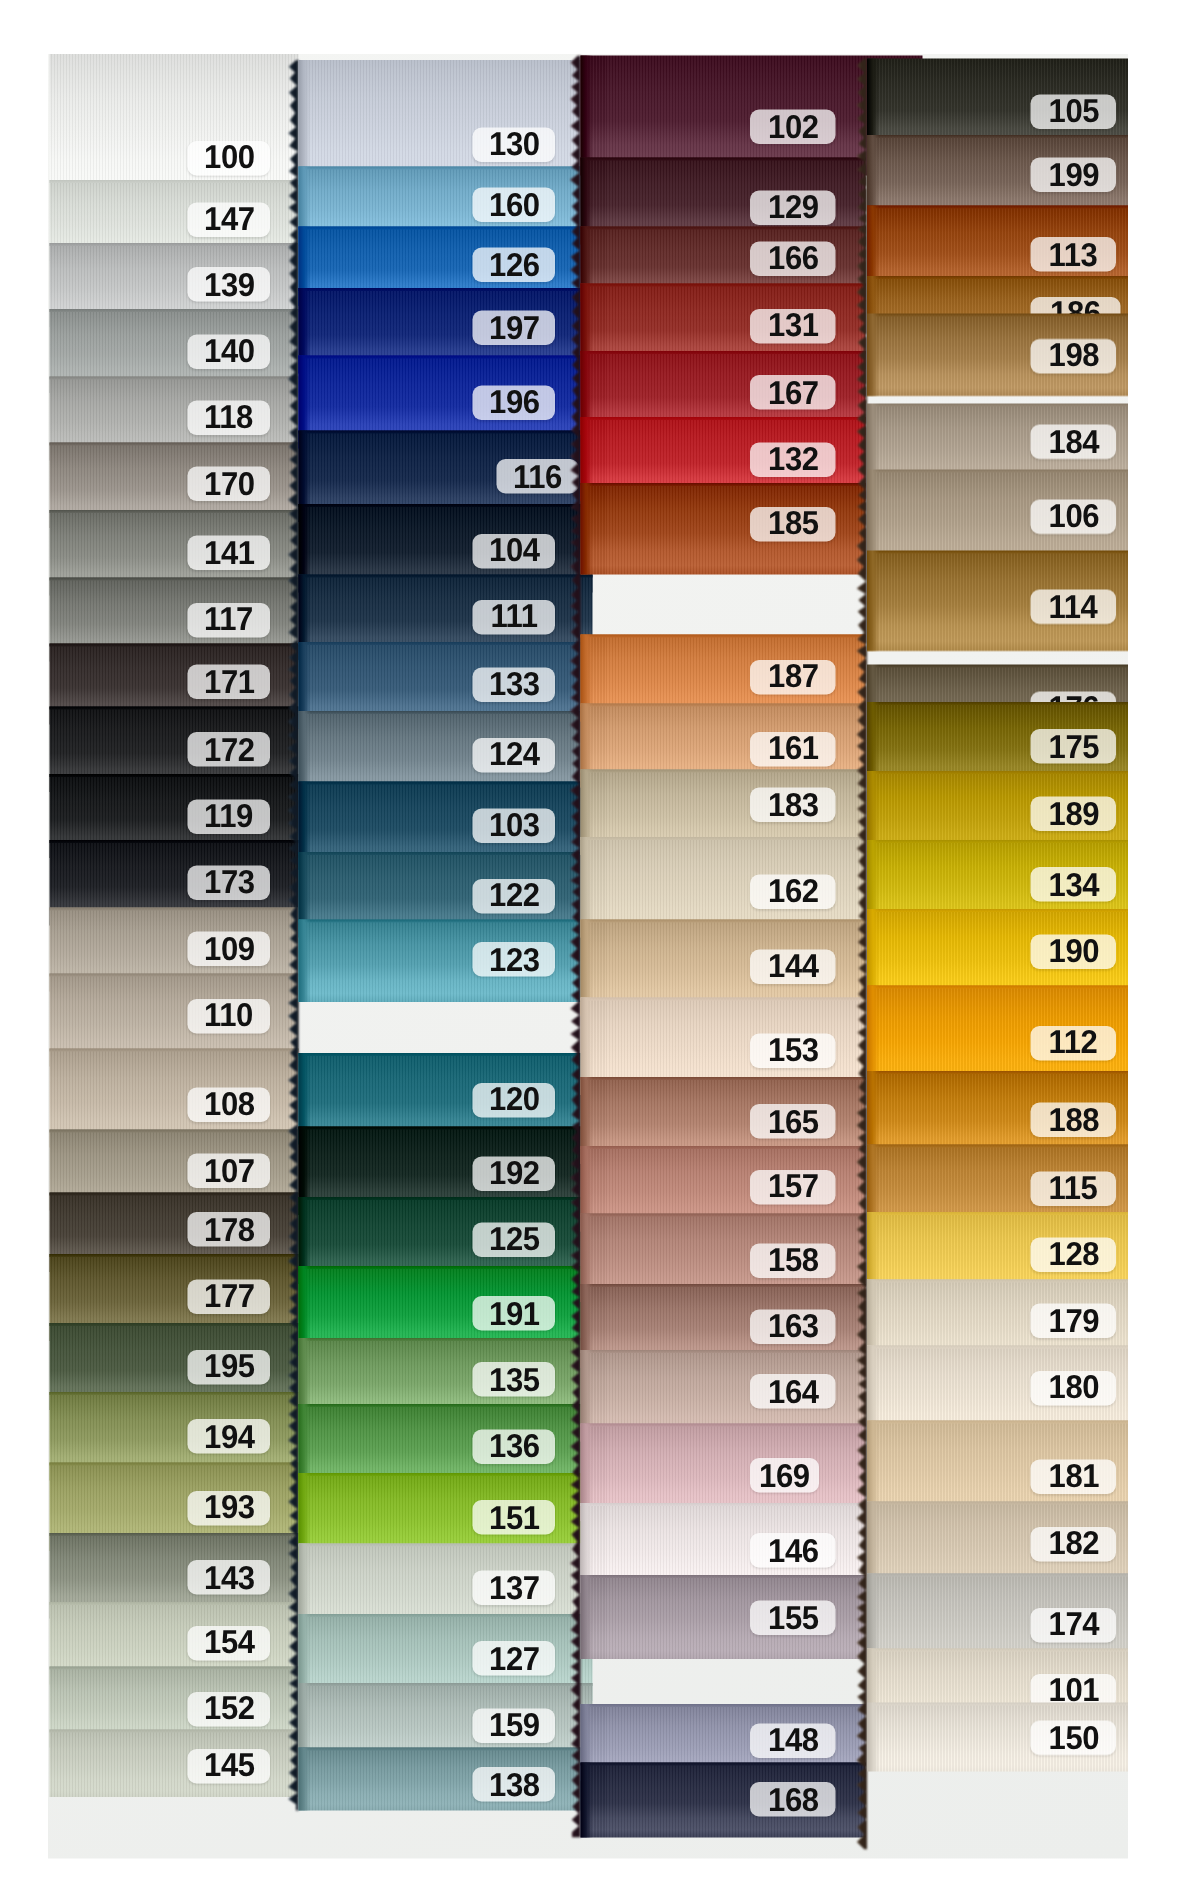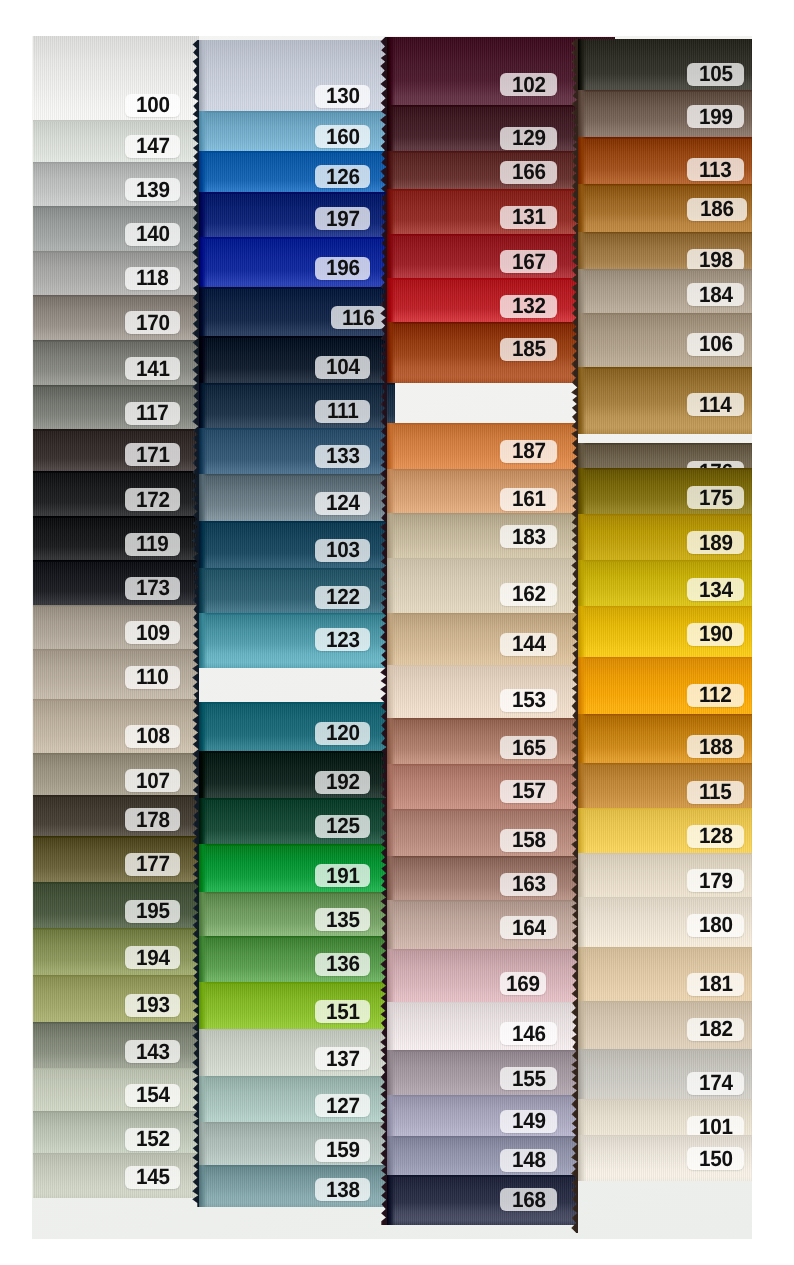--- a/index.html
+++ b/index.html
@@ -629,29 +629,20 @@
       </div>
 <div class="swatch" style="top:1013.3px;width:190px;height:56.2px;z-index:22">
         <div class="body" style="background:linear-gradient(180deg,#8d818a 0%,#938790 8%,#a1959e 30%,#ab9fa8 55%,#b5a9b2 74%,#b9adb6 90%,#b1a5ae 100%)"></div>
         <div class="nap"></div>
         <div class="topline" style="background:linear-gradient(180deg,#7e727b 0%,#8d818a 100%)"></div>
         <div class="edge" style="background:linear-gradient(90deg,#776b74 0%,#91858e 45%,rgba(0,0,0,0) 100%)"></div>
         <div class="label" style="left:113px;top:17.1px;width:57px;background:rgba(255,255,255,.74)">
           <span class="label-text">155</span>
         </div>
       </div>
-<div class="swatch" style="top:1057.5px;width:190px;height:53.1px;z-index:23">
-        <div class="body" style="background:linear-gradient(180deg,#9290a8 0%,#9896ae 8%,#a6a4bc 30%,#b0aec6 55%,#bab8d0 74%,#bebcd4 90%,#b6b4cc 100%)"></div>
-        <div class="nap"></div>
-        <div class="topline" style="background:linear-gradient(180deg,#838199 0%,#9290a8 100%)"></div>
-        <div class="edge" style="background:linear-gradient(90deg,#7c7a92 0%,#9694ac 45%,rgba(0,0,0,0) 100%)"></div>
-        <div class="label" style="left:113px;top:15.4px;width:57px;background:rgba(255,255,255,.74)">
-          <span class="label-text">149</span>
-        </div>
-      </div>
 <div class="swatch" style="top:1098.5px;width:190px;height:51.2px;z-index:24">
         <div class="body" style="background:linear-gradient(180deg,#7c7e96 0%,#82849c 8%,#9092aa 30%,#9a9cb4 55%,#a4a6be 74%,#a8aac2 90%,#a0a2ba 100%)"></div>
         <div class="nap"></div>
         <div class="topline" style="background:linear-gradient(180deg,#6d6f87 0%,#7c7e96 100%)"></div>
         <div class="edge" style="background:linear-gradient(90deg,#666880 0%,#80829a 45%,rgba(0,0,0,0) 100%)"></div>
         <div class="label" style="left:113px;top:13.2px;width:57px;background:rgba(255,255,255,.74)">
           <span class="label-text">148</span>
         </div>
       </div>
 <div class="swatch" style="top:1137.7px;width:190px;height:50.3px;z-index:25">
@@ -693,21 +684,21 @@
       </div>
 <div class="swatch" style="top:145.2px;width:174px;height:53.2px;z-index:4">
         <div class="body" style="background:linear-gradient(180deg,#844b05 0%,#8b520c 8%,#9c631d 30%,#a9702a 55%,#bc833d 74%,#c38a44 90%,#b47b35 100%)"></div>
         <div class="nap"></div>
         <div class="topline" style="background:linear-gradient(180deg,#703700 0%,#844b05 100%)"></div>
         <div class="edge" style="background:linear-gradient(90deg,#753c00 0%,#8f5610 45%,rgba(0,0,0,0) 100%)"></div>
         <div class="label" style="left:109px;top:13.4px;width:60px;background:rgba(255,255,255,.74)">
           <span class="label-text">186</span>
         </div>
       </div>
-<div class="swatch" style="top:193px;width:174px;height:55.1px;z-index:5">
+<div class="swatch" style="top:170px;width:174px;height:55.1px;z-index:5">
         <div class="body" style="background:linear-gradient(180deg,#835c26 0%,#8a632d 8%,#9b743e 30%,#a8814b 55%,#bb945e 74%,#c29b65 90%,#b38c56 100%)"></div>
         <div class="nap"></div>
         <div class="topline" style="background:linear-gradient(180deg,#6f4812 0%,#835c26 100%)"></div>
         <div class="edge" style="background:linear-gradient(90deg,#744d17 0%,#8e6731 45%,rgba(0,0,0,0) 100%)"></div>
         <div class="label" style="left:109px;top:16.5px;width:57px;background:rgba(255,255,255,.74)">
           <span class="label-text">198</span>
         </div>
       </div>
 <div class="swatch" style="top:229.5px;width:174px;height:56.6px;z-index:6">
         <div class="body" style="background:linear-gradient(180deg,#968876 0%,#9c8e7c 8%,#aa9c8a 30%,#b4a694 55%,#beb09e 74%,#c2b4a2 90%,#baac9a 100%)"></div>

